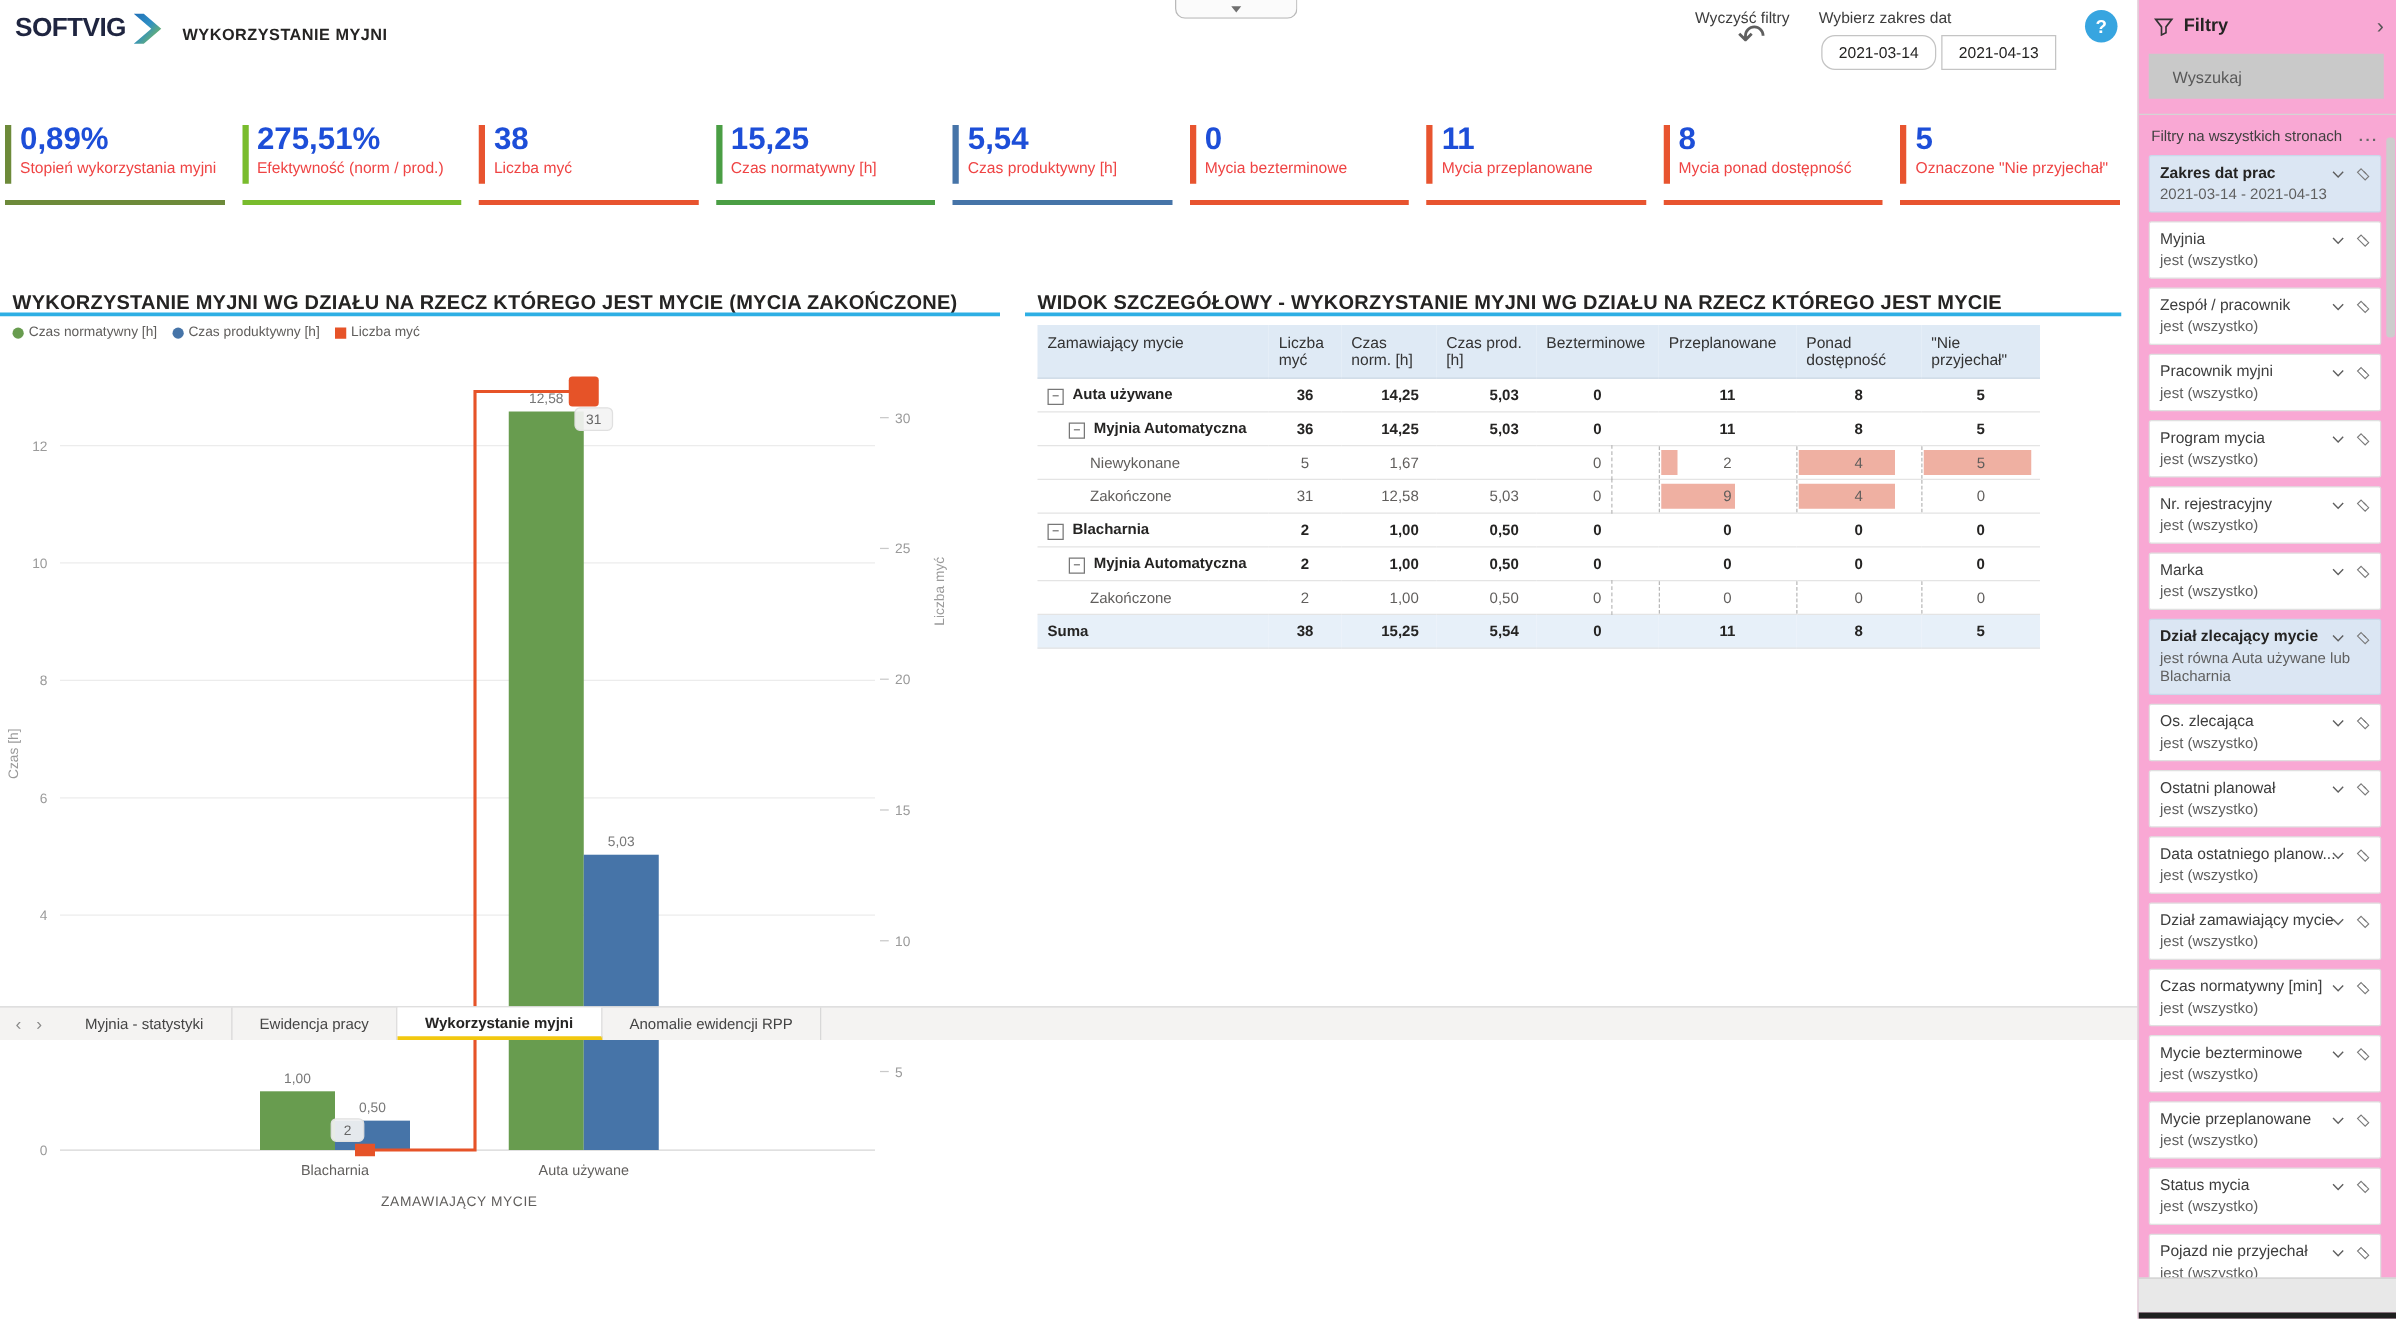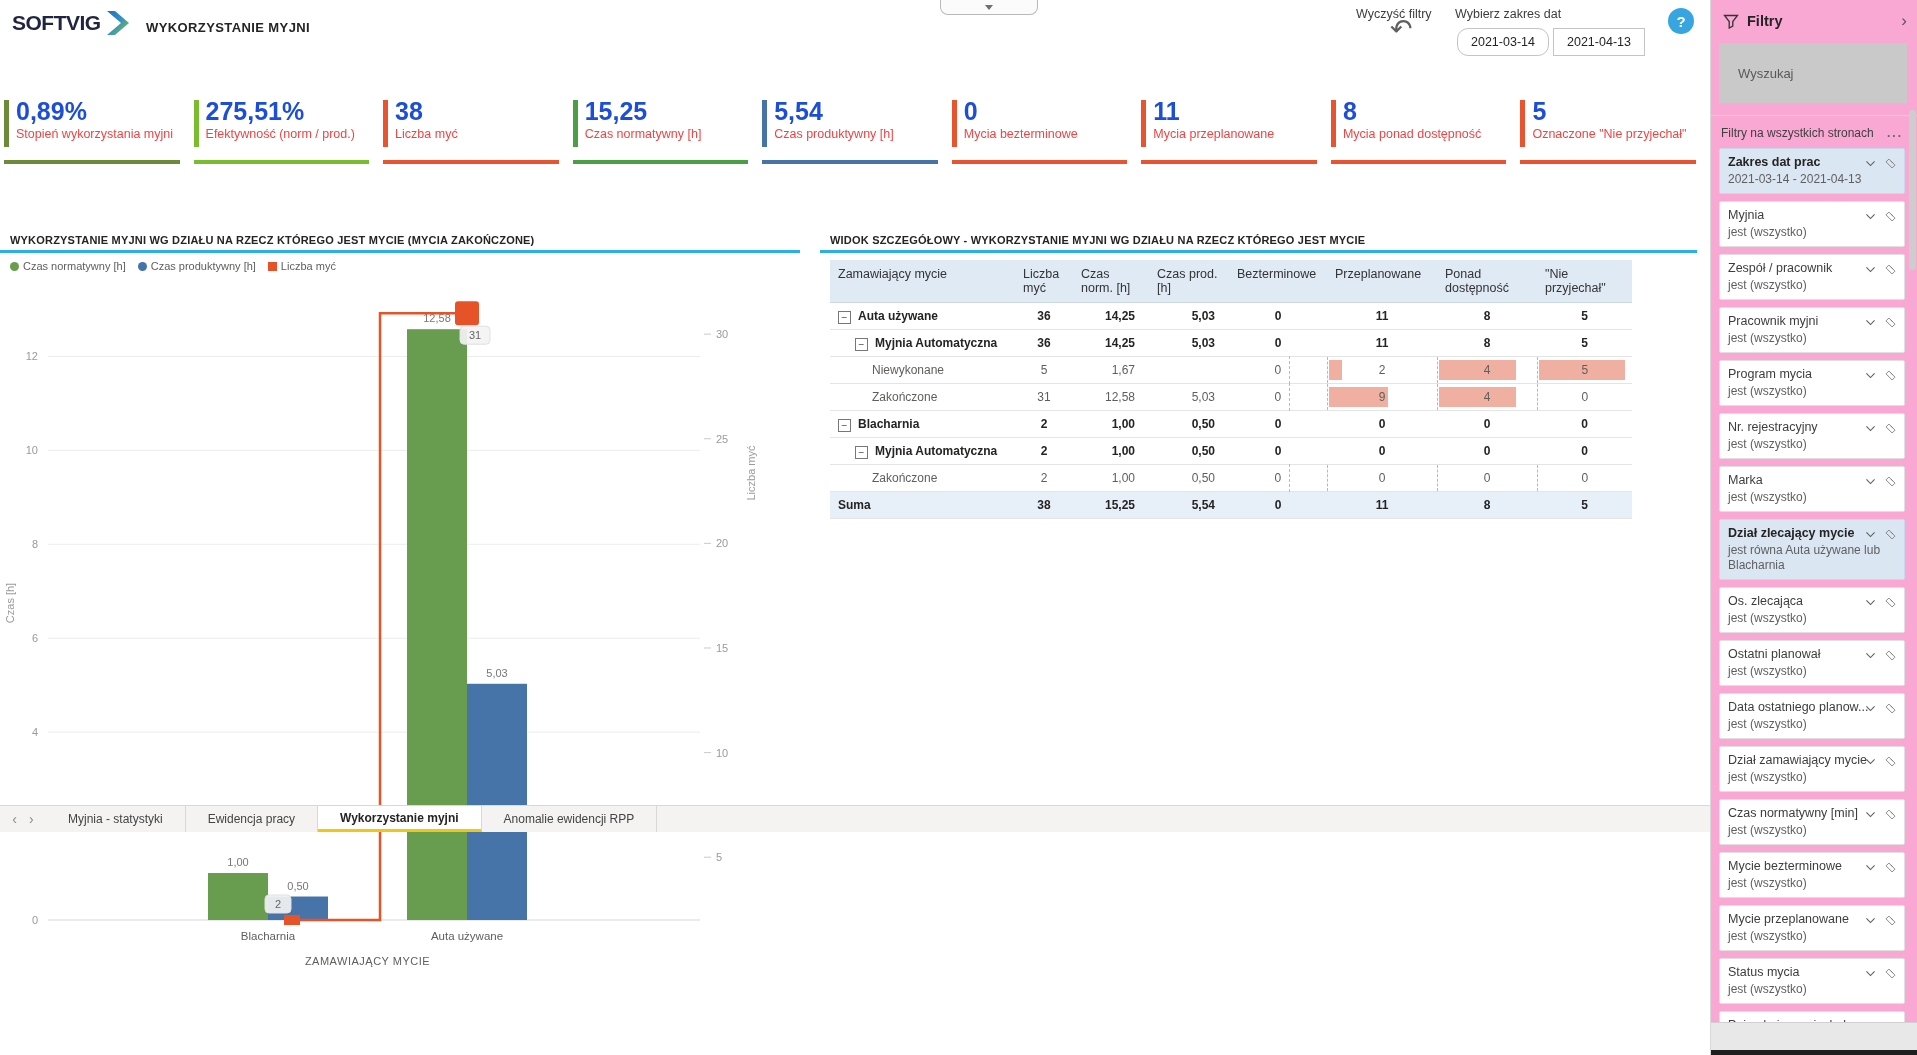--- a/index.html
+++ b/index.html
@@ -32,21 +32,21 @@
 
   
   .kpi-row{position:absolute;top:98px;left:4px;width:1692px;display:grid;grid-template-columns:repeat(9,1fr);gap:14px;}
   .kpi{position:relative;height:68px;}
   .kpi .cbar{position:absolute;left:0;top:2px;width:5px;height:47px;}
   .kpi .val{margin-left:12px;font-size:25px;font-weight:700;color:#1d4ed8;line-height:27px;}
   .kpi .lbl{margin-left:12px;font-size:12.5px;color:#ef4444;margin-top:2px;white-space:nowrap;}
   .kpi .under{position:absolute;left:0;bottom:2px;height:4px;width:100%;}
 
   
-  .panel-title{position:absolute;font-size:11px;font-weight:600;color:#252423;letter-spacing:.2px;}
+  .panel-title{position:absolute;font-size:16px;font-weight:600;color:#252423;letter-spacing:.2px;}
   .title-underline{position:absolute;height:3px;background:#2eafe4;}
 
   .legend{position:absolute;top:260px;left:10px;display:flex;gap:12px;font-size:11px;color:#605e5c;align-items:center;}
   .legend .item{display:flex;align-items:center;gap:4px;}
   .legend .dot{width:9px;height:9px;border-radius:50%;}
   .legend .sq{width:9px;height:9px;}
 
   #combo-chart{position:absolute;top:272px;left:0;}
   #combo-chart text{font-family:"Liberation Sans","DejaVu Sans",sans-serif;}
 
@@ -76,21 +76,21 @@
   .btab{padding:0 22px;display:flex;align-items:center;border-right:1px solid #d8d8d8;cursor:pointer;box-sizing:border-box;}
   .btab:first-of-type{border-left:1px solid #d8d8d8;}
   .btab.active{background:#fff;font-weight:700;color:#252423;border-bottom:3px solid #f2c80f;}
 
   
   .filter-pane{position:absolute;top:0;right:0;width:207px;height:1055px;background:#f9a8d4;
     border-left:1px solid #d9d9d9;box-sizing:border-box;}
   .pane-head{display:flex;align-items:center;gap:8px;padding:13px 10px 8px 12px;}
   .pane-title{font-size:14.5px;font-weight:700;color:#252423;flex:1;}
   .pane-chevron{font-size:17px;color:#555;cursor:pointer;line-height:14px;}
-  .search{margin:6px 10px 12px 8px;height:28px;background:#c9c9c9;display:flex;align-items:center;padding:16px 9px;gap:8px;}
+  .search{margin:6px 10px 12px 8px;height:28px;background:#c9c9c9;display:flex;align-items:center;padding:4px 9px;gap:8px;}
   .search input{flex:1;background:transparent;border:none;outline:none;font-size:13px;color:#444;font-family:inherit;}
   .search input::placeholder{color:#595959;}
   .pane-divider{height:1px;background:#d4d4d4;margin:0 0 10px 0;}
   .pane-section{display:flex;justify-content:space-between;align-items:center;margin:0 14px 8px 10px;font-size:12px;color:#404040;}
   .pane-more{color:#666;letter-spacing:2px;cursor:pointer;font-weight:700;}
   .fcard{background:#fff;border:1px solid #e0e0e0;border-radius:2px;margin:0 12px 7px 8px;padding:6px 8px;position:relative;}
   .fcard.active{background:#dbe6f3;border-color:#c9d8ea;}
   .fname{font-size:12.5px;color:#3d3d3d;padding-right:44px;white-space:nowrap;overflow:hidden;}
   .fcard.active .fname{font-weight:700;color:#252423;}
   .fcond{font-size:12px;color:#5f5f5f;margin-top:3px;line-height:15px;}

